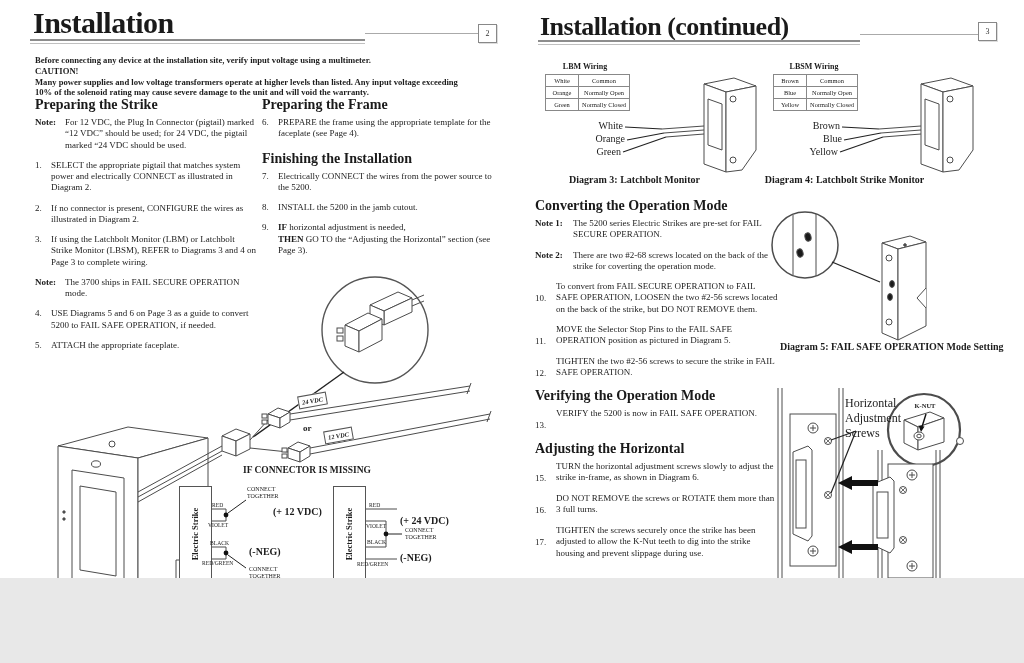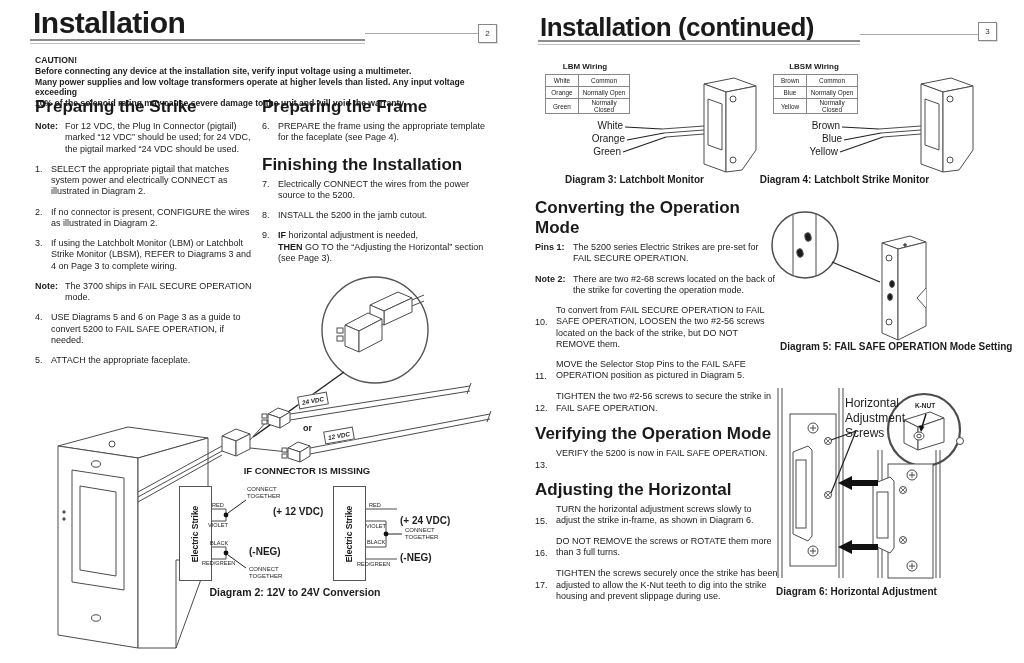--- a/index.html
+++ b/index.html
@@ -1,28 +1,28 @@
 <!DOCTYPE html>
 <html><head>
 <meta charset="utf-8">
 <style>
   html,body{margin:0;padding:0;background:#e8e8e8;}
-  #root{position:relative;width:1024px;height:663px;background:#ffffff;overflow:hidden;
-        font-family:Liberation Sans, sans-serif;color:#1c1c1c;}
+  #root{position:relative;width:1024px;height:578px;background:#ffffff;overflow:hidden;
+        font-family:Liberation Serif, serif;color:#1c1c1c;}
   .abs{position:absolute;}
   .page{position:absolute;top:0;width:512px;height:663px;background:#fff;}
   svg{position:absolute;left:0;top:0;}
   .ptitle{font-weight:bold;color:#1a1a1a;letter-spacing:-.5px;white-space:nowrap;}
   .ruleA{height:2px;background:#8d8d8d;}
   .ruleB{height:1px;background:#c0c0c0;}
   .thinline{height:1px;background:#aaa;}
   .pgbox{width:17px;height:17px;border:1px solid #888;background:#fff;display:flex;align-items:center;justify-content:center;
          font-size:8px;color:#333;box-shadow:1px 1px 0 #ddd;}
   .caution{font-size:8.6px;font-weight:bold;line-height:1.26;}
-  .sech{font-size:17px;font-weight:bold;color:#1a1a1a;margin:0 0 4px 0;}
+  .sech{font-size:14px;font-weight:bold;color:#1a1a1a;margin:0 0 4px 0;}
   .sech.mt{margin-top:11px;}
   .note,.item{display:flex;font-size:9px;line-height:1.25;margin-bottom:9px;}
   .nlabel{font-weight:bold;flex:0 0 30px;}
   .inum{flex:0 0 16px;}
   .inum3{flex:0 0 21px;margin-top:12px;}
   .txt{flex:1;}
   .dcap{font-weight:bold;font-size:10.5px;text-align:center;white-space:nowrap;}
   .tiny{font-size:5.6px;white-space:nowrap;color:#222;}
   .ct{font-size:6px;line-height:1.12;color:#222;width:46px;}
   .vdc{font-weight:bold;font-size:10px;white-space:nowrap;}
@@ -136,22 +136,22 @@
 
     <div class="abs ptitle" style="left:33px;top:6px;font-size:30px;">Installation</div>
     <div class="abs ruleA" style="left:30px;top:39px;width:335px;"></div>
     <div class="abs ruleB" style="left:30px;top:43px;width:335px;"></div>
     <div class="abs thinline" style="left:365px;top:33px;width:113px;"></div>
     <div class="abs pgbox" style="left:478px;top:24px;">
       <span>2</span>
     </div>
 
     <div class="abs caution" style="left:35px;top:55px;width:455px;">
+      <div>Before connecting any device at the installation site, verify input voltage using a multimeter.</div>
       <div>CAUTION!</div>
-      <div>Before connecting any device at the installation site, verify input voltage using a multimeter.</div>
       <div>Many  power supplies and low voltage transformers operate at higher levels than listed. Any input voltage exceeding</div>
       <div>10% of the solenoid rating may cause severe damage to the unit and will void the warranty.</div>
     </div>
 
     <div class="abs" style="left:35px;top:97px;width:222px;">
       <div class="sech">Preparing the Strike</div>
       <div class="note">
         <span class="nlabel">Note:</span>
         <span class="txt">For 12 VDC, the Plug In Connector (pigtail) marked “12 VDC” should be used; for 24 VDC, the pigtail marked “24 VDC should be used.</span>
       </div>
@@ -393,21 +393,21 @@
     </tbody>
       </table>
     <div class="abs wirelbl" style="left:280px;top:120px;width:48px;">Brown</div>
     <div class="abs wirelbl" style="left:280px;top:133px;width:50px;">Blue</div>
     <div class="abs wirelbl" style="left:280px;top:146px;width:46px;">Yellow</div>
     <div class="abs dcap" style="left:245px;top:174px;width:175px;font-size:10px;">Diagram 4: Latchbolt Strike Monitor</div>
 
     <div class="abs" style="left:23px;top:198px;width:243px;">
       <div class="sech">Converting the Operation Mode</div>
       <div class="note">
-        <span class="nlabel" style="flex:0 0 38px;">Pins 1:</span>
+        <span class="nlabel" style="flex:0 0 38px;">Note 1:</span>
         <span class="txt">The 5200 series Electric Strikes are pre-set for FAIL SECURE OPERATION.</span>
       </div>
       <div class="note">
         <span class="nlabel" style="flex:0 0 38px;">Note 2:</span>
         <span class="txt">There are two #2-68 screws located on the back of the strike for coverting the operation mode.</span>
       </div>
       <div class="item">
         <span class="inum3">10.</span>
         <span class="txt">To convert from FAIL SECURE OPERATION to FAIL SAFE OPERATION, LOOSEN the two #2-56 screws located on the back of the strike, but DO NOT REMOVE them.</span>
       </div>

